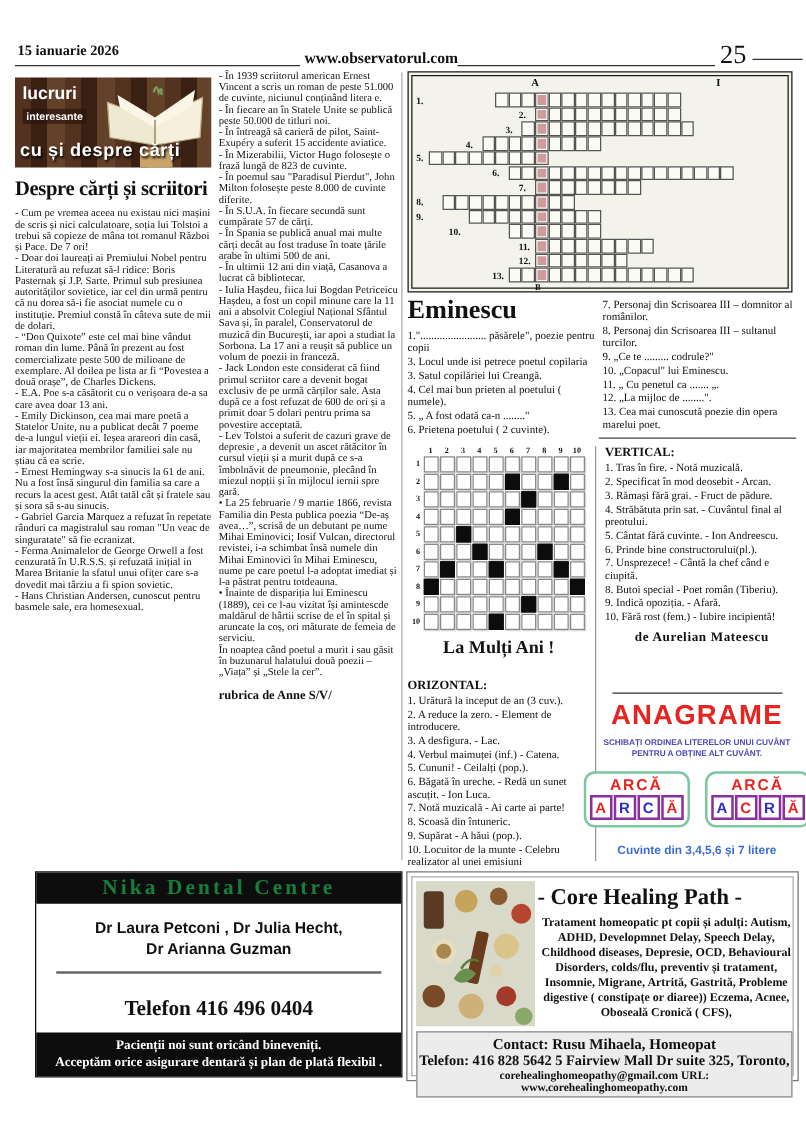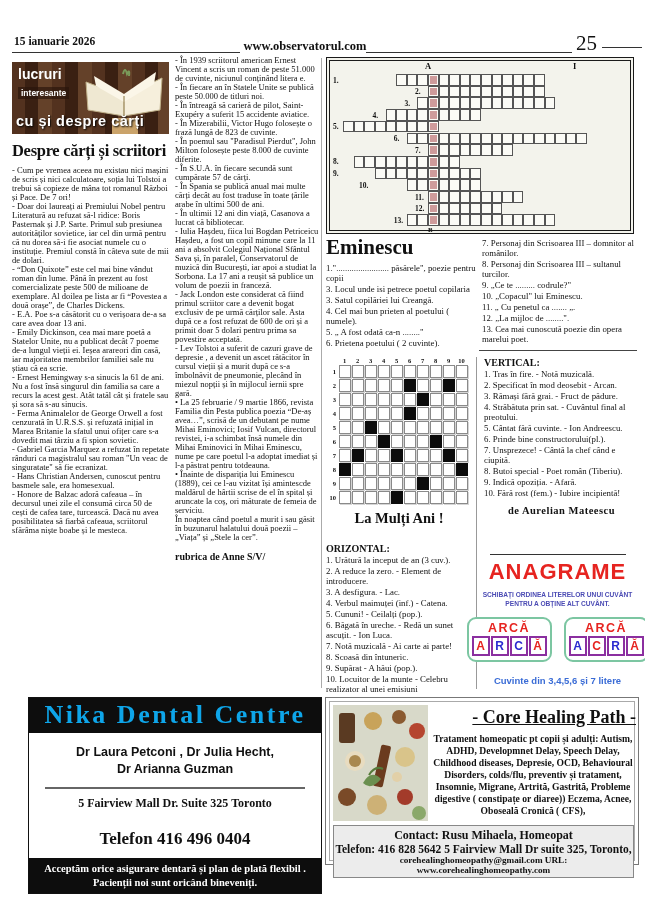--- a/index.html
+++ b/index.html
@@ -65,35 +65,35 @@
   #ana-boxes{display:flex;justify-content:center;gap:12px;margin-top:9px;}
   .anabox{border:2px solid #7cc6a2;border-radius:9px;padding:2px 3px 4px;background:#fff;}
   .analabel{color:#e62420;font:bold 12.5px "Liberation Sans",sans-serif;letter-spacing:1.5px;}
   .tiles{display:flex;gap:1px;margin-top:1px;}
   .tile{width:14px;height:16px;border:2px solid #8b2fa0;font:bold 12px "Liberation Sans",sans-serif;
         display:flex;align-items:center;justify-content:center;background:#fff;color:#2b2bd0;}
   .tile.red{color:#e62420;}
   .anafoot{margin-top:13px;font:bold 9.5px "Liberation Sans",sans-serif;color:#3a6cd6;}
   
   .dental{position:absolute;left:28px;top:697px;width:292px;border:1px solid #111;background:#fff;}
-  .dhead{background:#0d0d0d;color:#0ea5e9;text-align:center;font-size:26px;font-weight:bold;
+  .dhead{background:#0d0d0d;color:#15803d;text-align:center;font-size:17px;font-weight:bold;
          letter-spacing:2.5px;padding:2px 0 3px;}
   .dbody{padding:11px 6px 0;text-align:center;}
   .docs{font-family:"Liberation Sans",sans-serif;font-size:12.5px;font-weight:bold;line-height:17px;}
   .ddiv{border-top:2px solid #666;margin:9px 10px 7px;}
   .daddr{font-size:12px;font-weight:bold;}
   .dphone{font-size:17px;font-weight:bold;margin-top:18px;}
   .dfoot{background:#0d0d0d;color:#fff;text-align:center;font-size:10.5px;font-weight:bold;
          padding:4px 2px;line-height:13.5px;margin-top:9px;}
   
   .healing{position:absolute;left:325px;top:697px;width:314px;height:168px;border:1px solid #777;
            box-sizing:border-box;padding:3px;background:#fff;}
   .hwrap{border:1px solid #aaa;height:100%;position:relative;box-sizing:border-box;}
   .himg{position:absolute;left:3px;top:3px;width:95px;height:116px;background:#cfd2c3;overflow:hidden;}
-  .htitle{position:absolute;left:100px;top:5px;width:206px;text-align:right;font-size:18px;font-weight:bold;text-decoration:underline;}
+  .htitle{position:absolute;left:100px;top:5px;width:206px;text-align:left;font-size:18px;font-weight:bold;}
   .hbody{position:absolute;left:99px;top:31px;width:208px;text-align:center;font-size:9.6px;
          font-weight:bold;line-height:12px;}
   .hfoot{position:absolute;left:3px;top:123px;width:301px;border:1px solid #888;background:#ececec;
          text-align:center;font-weight:bold;padding:2px 0;box-sizing:border-box;}
   .hf1{font-size:12px;}.hf2{font-size:11.5px;}.hf3{font-size:9.2px;}
 </style>
 </head>
 <body>
 
 <div class="page">
@@ -121,24 +121,23 @@
       <div class="b3">cu și despre cărți</div>
     </div>
     <h2 class="lhead">Despre cărți și scriitori</h2>
     <div id="left-paras">
         <div class="art">- Cum pe vremea aceea nu existau nici mașini de scris și nici calculatoare, soția lui Tolstoi a trebui să copieze de mâna tot romanul Război și Pace. De 7 ori!</div>
         <div class="art">- Doar doi laureați ai Premiului Nobel pentru Literatură au refuzat să-l ridice: Boris Pasternak și J.P. Sarte. Primul sub presiunea autorităților sovietice, iar cel din urmă pentru că nu dorea să-i fie asociat numele cu o instituție. Premiul constă în câteva sute de mii de dolari.</div>
         <div class="art">- “Don Quixote” este cel mai bine vândut roman din lume. Până în prezent au fost comercializate peste 500 de milioane de exemplare. Al doilea pe lista ar fi “Povestea a două orașe”, de Charles Dickens.</div>
         <div class="art">- E.A. Poe s-a căsătorit cu o verișoara de-a sa care avea doar 13 ani.</div>
         <div class="art">- Emily Dickinson, cea mai mare poetă a Statelor Unite, nu a publicat decât 7 poeme de-a lungul vieții ei. Ieșea arareori din casă, iar majoritatea membrilor familiei sale nu știau că ea scrie.</div>
         <div class="art">- Ernest Hemingway s-a sinucis la 61 de ani. Nu a fost însă singurul din familia sa care a recurs la acest gest. Atât tatăl cât și fratele sau și sora să s-au sinucis.</div>
+        <div class="art">- Gabriel Garcia Marquez a refuzat în repetate rânduri ca magistralul sau roman "Un veac de singuratate" să fie ecranizat.</div>
         <div class="art">- Ferma Animalelor de George Orwell a fost cenzurată în U.R.S.S. și refuzată inițial in Marea Britanie la sfatul unui ofițer care s-a dovedit mai târziu a fi spion sovietic.</div>
-        <div class="art">- Gabriel Garcia Marquez a refuzat în repetate rânduri ca magistralul sau roman "Un veac de singuratate" să fie ecranizat.</div>
         <div class="art">- Hans Christian Andersen, cunoscut pentru basmele sale, era homesexual.</div>
-        <div class="art">- Honore de Balzac adoră cafeaua – în decursul unei zile el consumă circa 50 de cești de cafea tare, turcească. Dacă nu avea posibilitatea să fiarbă cafeaua, scriitorul sfărâma niște boabe și le mesteca.</div>
       </div>
   </div>
 
   <div class="midcol">
     <div id="mid-paras">
         <div class="art">- În 1939 scriitorul american Ernest Vincent a scris un roman de peste 51.000 de cuvinte, niciunul conținând litera e.</div>
         <div class="art">- În fiecare an în Statele Unite se publică peste 50.000 de titluri noi.</div>
         <div class="art">- În întreagă să carieră de pilot, Saint-Exupéry a suferit 15 accidente aviatice.</div>
         <div class="art">- În Mizerabilii, Victor Hugo folosește o frază lungă de 823 de cuvinte.</div>
         <div class="art">- În poemul sau "Paradisul Pierdut", John Milton folosește peste 8.000 de cuvinte diferite.</div>
@@ -577,26 +576,25 @@
   </div>
 
   <div class="dental">
     <div class="dhead">Nika Dental Centre</div>
     <div class="dbody">
       <div class="docs">
         <div>Dr Laura Petconi , Dr Julia Hecht,</div>
         <div>Dr Arianna Guzman</div>
       </div>
       <div class="ddiv"></div>
-      <div class="daddr">5 Fairview Mall Dr.  Suite 325  Toronto</div>
       <div class="dphone">Telefon  416 496 0404</div>
     </div>
     <div class="dfoot">
+      <div>Pacienții noi sunt oricând bineveniți.</div>
       <div>Acceptăm orice asigurare dentară și plan de plată flexibil .</div>
-      <div>Pacienții noi sunt oricând bineveniți.</div>
     </div>
   </div>
 
   <div class="healing">
     <div class="hwrap">
       <div class="himg">
         <svg width="95" height="116" viewBox="0 0 95 116">
           <rect width="95" height="116" fill="#d8d9c9"></rect>
           <rect x="6" y="8" width="16" height="30" rx="3" fill="#5a3a22"></rect>
           <circle cx="40" cy="16" r="9" fill="#c8a35a"></circle>

